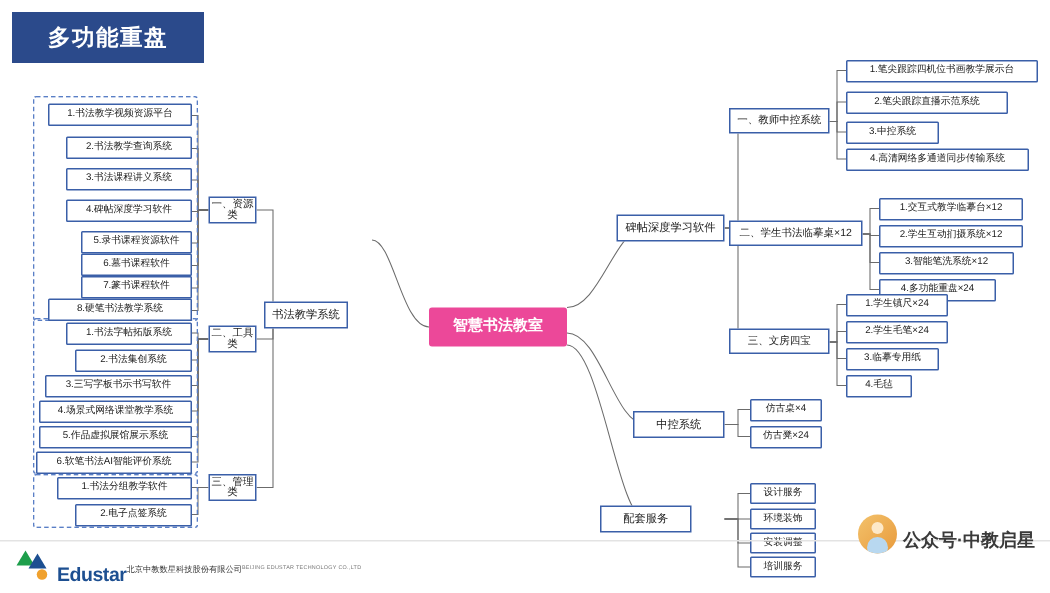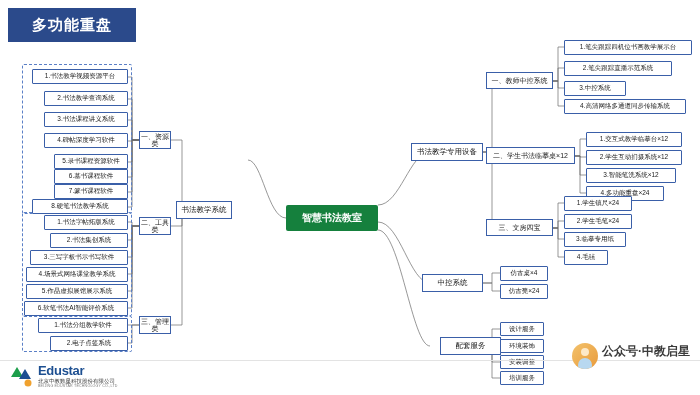--- a/index.html
+++ b/index.html
@@ -12,39 +12,39 @@
 
   
   svg.links{position:absolute;left:0;top:0;width:700px;height:395px;pointer-events:none;}
 
   
   .node{position:absolute;box-sizing:border-box;display:flex;align-items:center;justify-content:center;text-align:center;line-height:1.05;}
 
   
   .bx{border:1px solid #3a5fa8;background:#ffffff;color:#1a1a1a;font-size:6.5px;border-radius:1px;}
   
-  .center-node{background:#15803d;color:#ffffff;font-size:10px;font-weight:bold;border-radius:2px;}
+  .center-node{background:#ec4899;color:#ffffff;font-size:10px;font-weight:bold;border-radius:2px;}
   
   .mid{background:#ffffff;border:1px solid #3a5fa8;color:#1a1a1a;font-size:7.5px;}
   
   .grp{background:#ffffff;border:1px solid #3a5fa8;color:#1a1a1a;font-size:7px;}
 
   
   .dashgrp{position:absolute;border:1px dashed #5a7fc6;box-sizing:border-box;border-radius:2px;}
 
   
   .footer{position:absolute;left:8px;bottom:6px;display:flex;align-items:flex-end;gap:4px;}
   .logo-mark{width:26px;height:26px;position:relative;}
-  .logo-text{display:flex;flex-direction:column;line-height:1;}
+  .logo-text{display:flex;flex-direction:row;line-height:1;}
   .logo-main{font-size:13px;font-weight:bold;color:#1d4f91;letter-spacing:-0.3px;}
   .logo-sub-cn{font-size:5.5px;color:#333;margin-top:2px;}
   .logo-sub-en{font-size:3.6px;color:#777;margin-top:1px;letter-spacing:0.2px;}
 
   
-  .watermark{position:absolute;right:10px;bottom:26px;display:flex;align-items:flex-start;gap:4px;}
+  .watermark{position:absolute;right:10px;bottom:26px;display:flex;align-items:flex-end;gap:4px;}
   .wm-avatar{width:26px;height:26px;border-radius:50%;background:linear-gradient(135deg,#f3c26b,#e89a3c);position:relative;overflow:hidden;}
   .wm-avatar:after{content:"";position:absolute;left:6px;top:15px;width:14px;height:14px;border-radius:50%;background:#b8d8f0;}
   .wm-avatar:before{content:"";position:absolute;left:9px;top:5px;width:8px;height:8px;border-radius:50%;background:#fde9c8;}
   .wm-text{font-size:12px;color:#3a3a3a;font-weight:bold;}
 
   .hsep{position:absolute;left:0;bottom:34px;width:700px;height:1px;background:#e3e3e3;}
 </style>
 </head>
 <body>
 
@@ -119,26 +119,26 @@
   <div class="dashgrp" style="left:22px;top:316px;width:110px;height:36px;"></div>
 
   <div class="node center-node" style="left:286px;top:205px;width:92px;height:26px;">
     <span>智慧书法教室</span>
   </div>
 
   <div class="node mid" style="left:176px;top:201px;width:56px;height:18px;">
     <span>书法教学系统</span>
   </div>
   <div class="node mid" style="left:411px;top:143px;width:72px;height:18px;">
-    <span>书法教学专用设备</span>
+    <span>碑帖深度学习软件</span>
   </div>
   <div class="node mid" style="left:422px;top:274px;width:61px;height:18px;">
     <span>中控系统</span>
   </div>
-  <div class="node mid" style="left:440px;top:337px;width:61px;height:18px;">
+  <div class="node mid" style="left:400px;top:337px;width:61px;height:18px;">
     <span>配套服务</span>
   </div>
 
   <div class="node mid" style="left:139px;top:131px;width:32px;height:18px;font-size:7px;">
     <span>一、资源类</span>
   </div>
   <div class="node mid" style="left:139px;top:217px;width:32px;height:18px;font-size:7px;">
     <span>二、工具类</span>
   </div>
   <div class="node mid" style="left:139px;top:316px;width:32px;height:18px;font-size:7px;">

